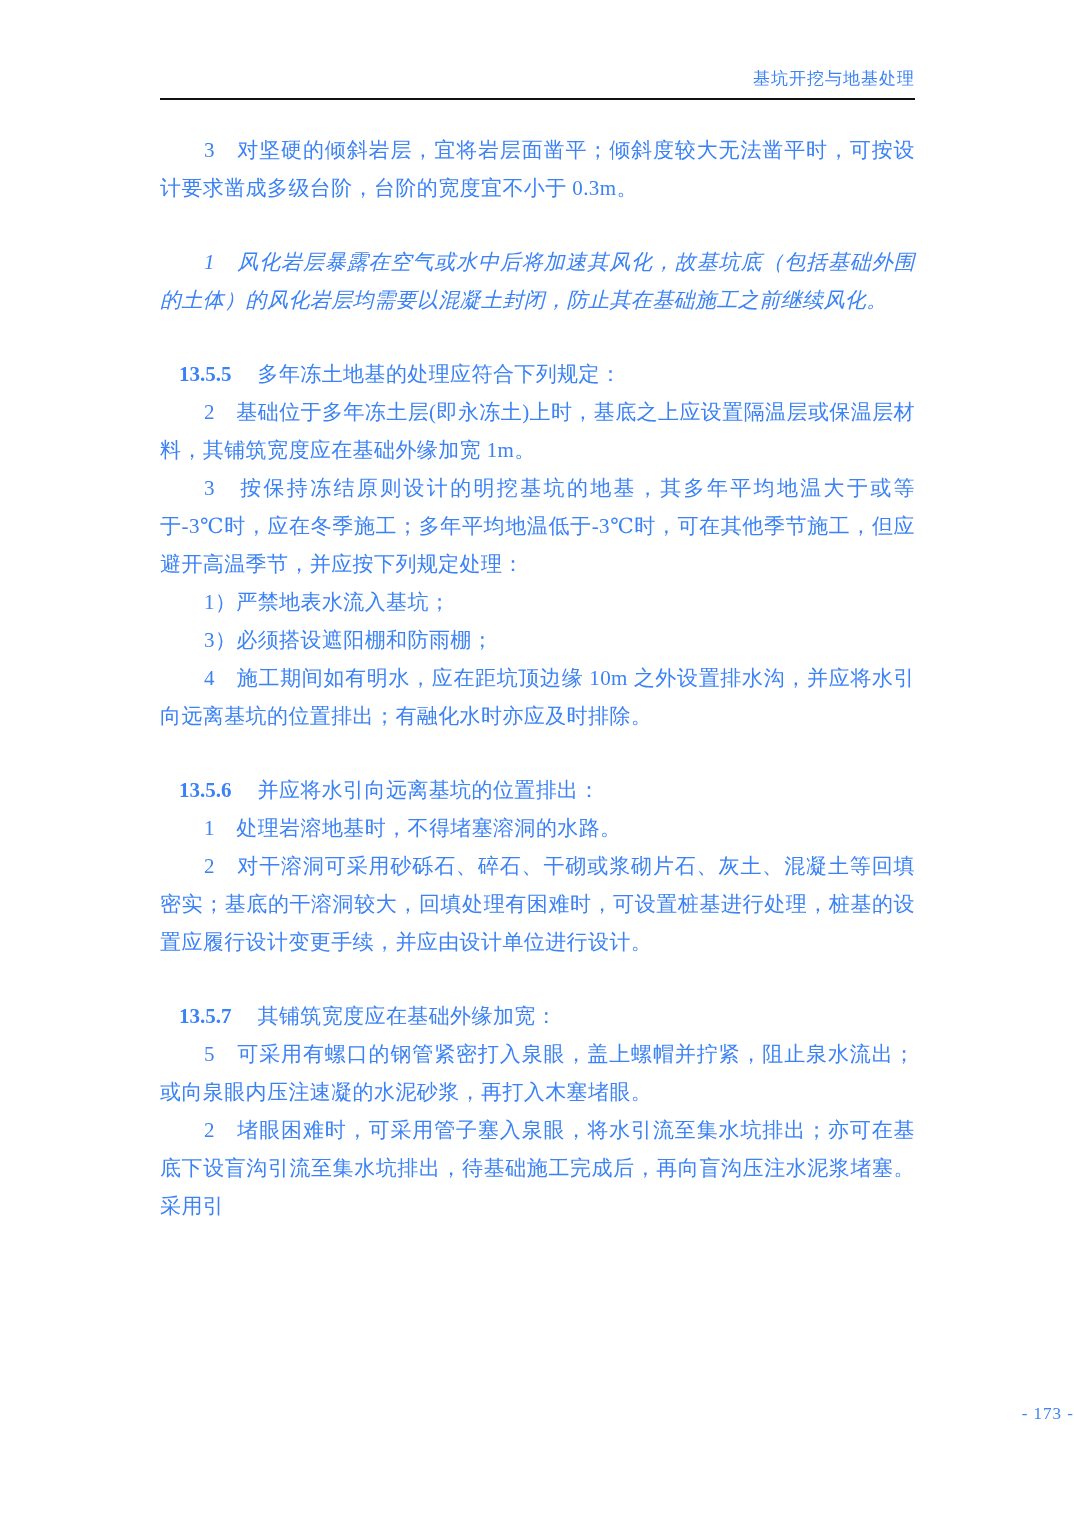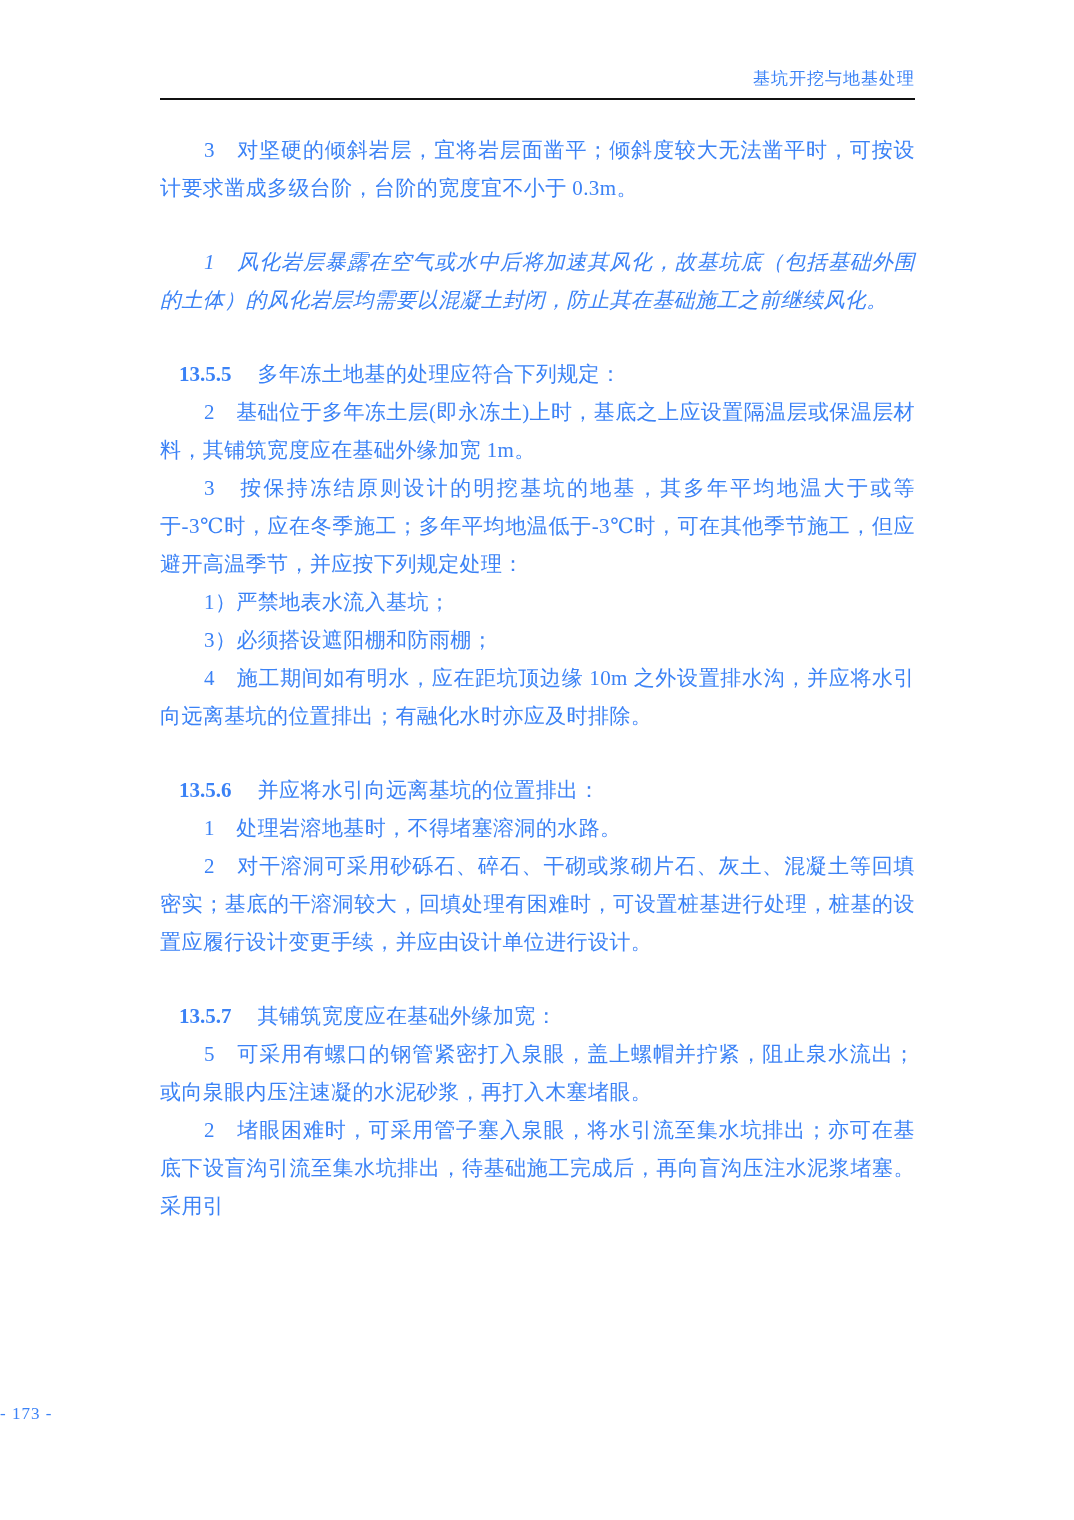--- a/index.html
+++ b/index.html
@@ -46,21 +46,21 @@
   .sec-num { font-weight: bold; margin-right: 26px; letter-spacing: 0; }
   .kai { font-style: italic; }              
   .kai-head { font-weight: bold; font-style: italic; }
   .spacer { height: 36px; }
   
   .footer {
     position: absolute;
     left: 0;
     top: 1404px;
     width: 1074px;
-    text-align: left;
+    text-align: right;
     font-size: 17px;
     letter-spacing: 1px;
   }
 </style>
 </head>
 <body>
 
 <div class="page">
 
   <div class="header">

